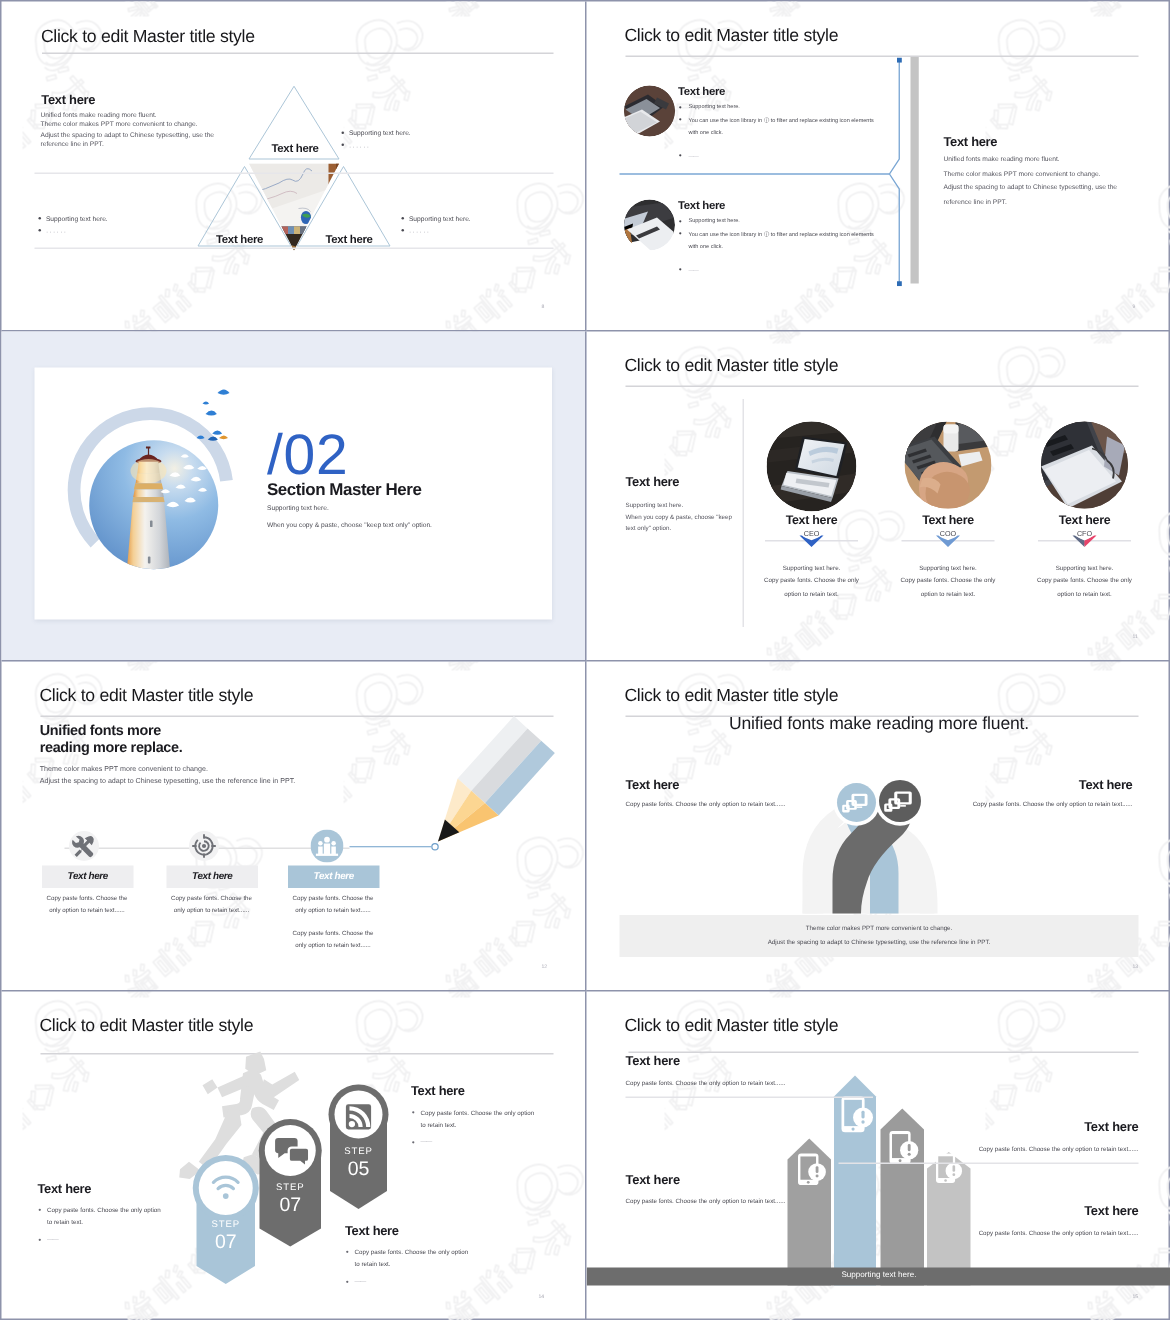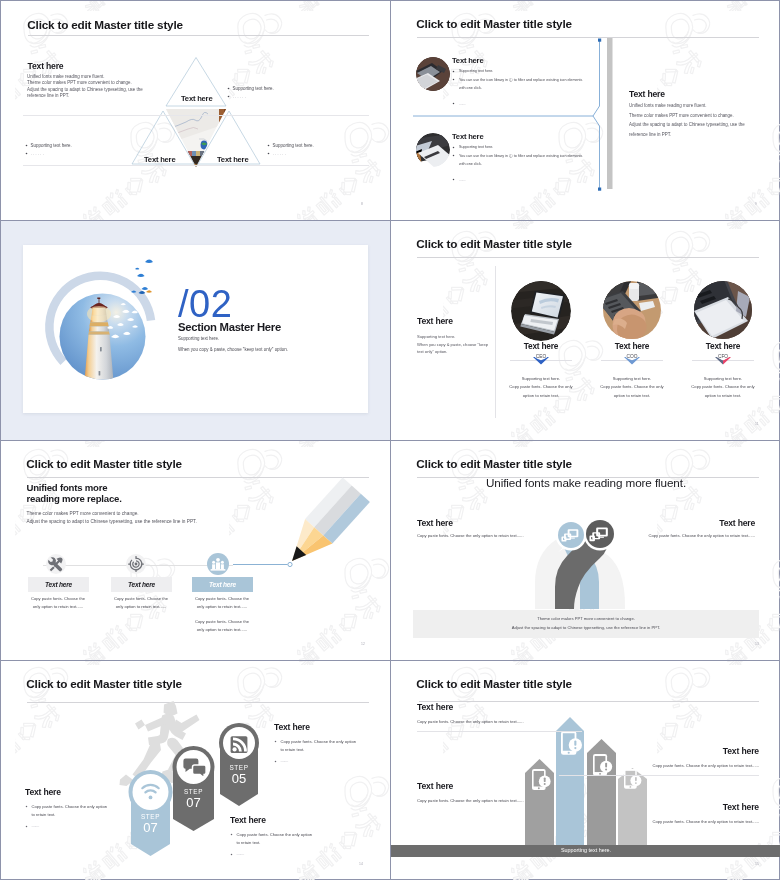--- a/index.html
+++ b/index.html
@@ -6,21 +6,21 @@
   body{width:780px;height:880px;font-family:"Liberation Sans",sans-serif;overflow:hidden;}
   #page{position:relative;width:780px;height:880px;background:#fff;box-sizing:border-box;border:1.5px solid #8e93ab;}
   .grid{position:absolute;left:0;top:0;width:780px;height:880px;}
   .cell{position:absolute;width:390px;height:220px;overflow:hidden;background:transparent;z-index:3;
         box-sizing:border-box;border-right:1.4px solid #8e93ab;border-bottom:1.4px solid #8e93ab;}
   .cell.c0{left:0}.cell.c1{left:390px;border-right:none}
   .r0{top:0}.r1{top:220px}.r2{top:440px}.r3{top:660px;border-bottom:none}
   .wm{position:absolute;left:0;top:0;width:780px;height:880px;pointer-events:none;z-index:1;}
   .slide{position:absolute;left:0;top:0;width:390px;height:220px;z-index:2;}
   
-  .title{position:absolute;font-weight:bold;color:#17171a;letter-spacing:-0.2px;}
+  .title{position:absolute;font-weight:normal;color:#17171a;letter-spacing:-0.2px;}
   .ttl-rule{position:absolute;height:1px;background:#d4d4d8;}
   .pgnum{position:absolute;color:#a9a9b4;font-size:3.4px;}
 
 .t1{left:26.3px;top:16.3px;font-size:11.75px;line-height:15px;}
 .r1a{left:27px;top:33.5px;width:341px;}
 .s1-h{position:absolute;left:26.5px;top:60px;font-size:8.6px;font-weight:bold;color:#1b1b20;letter-spacing:-0.18px;}
 .s1-b{position:absolute;left:26px;top:72.5px;font-size:4.45px;line-height:6.6px;color:#55555e;}
 .s1-pyr{position:absolute;left:0;top:0;}
 .s1-tl{position:absolute;font-size:7.6px;font-weight:bold;color:#1b1b20;letter-spacing:-0.2px;}
 .s1-tl.a{left:180px;top:93px;}

